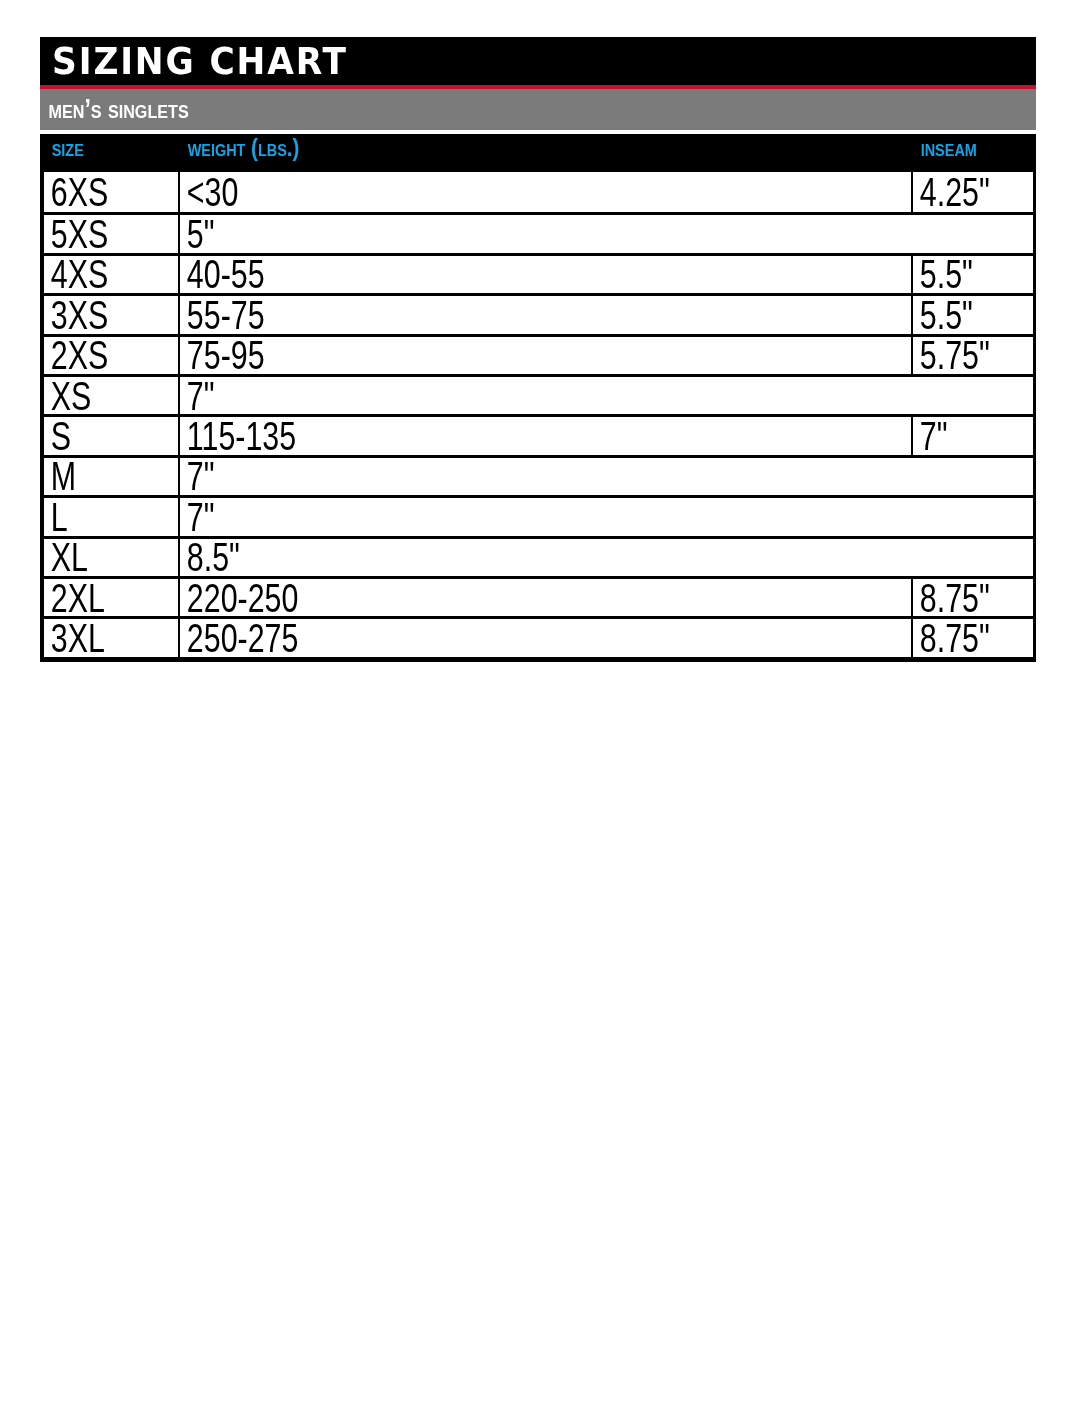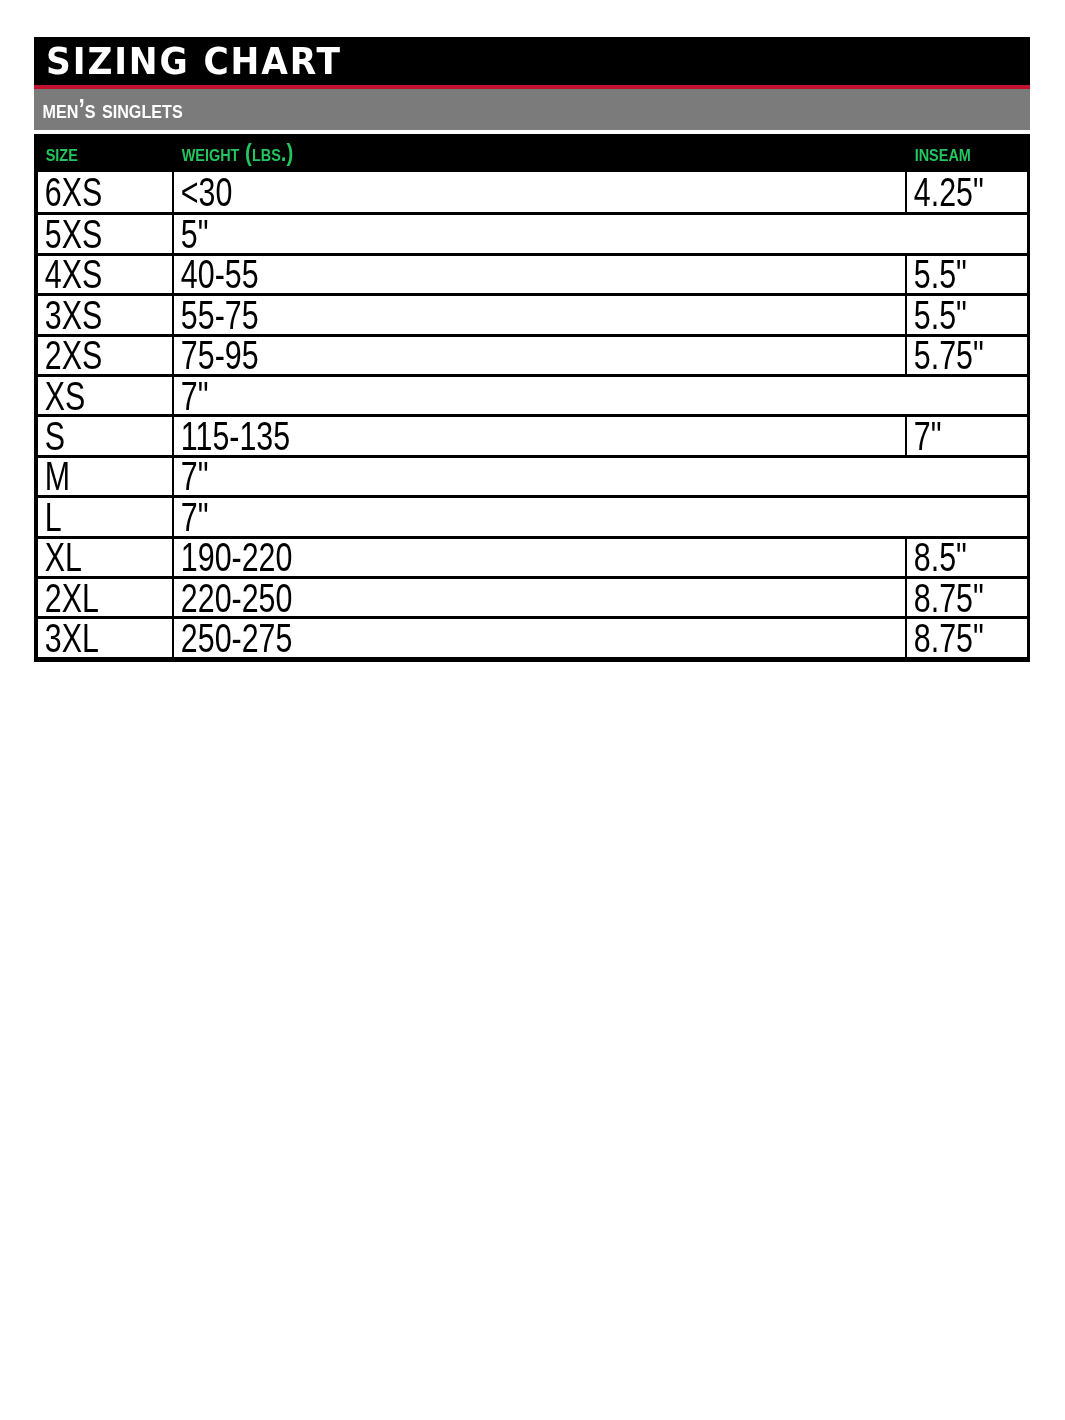--- a/index.html
+++ b/index.html
@@ -9,21 +9,21 @@
   }
   body {
     width: 1065px;
     height: 1420px;
     position: relative;
     overflow: hidden;
     font-family: "Liberation Sans", sans-serif;
   }
   .sheet {
     position: absolute;
-    left: 34px;
+    left: 40px;
     top: 37px;
     width: 996px;
   }
 
   
   .title-bar {
     background: #000000;
     height: 48px;
     display: flex;
     align-items: center;
@@ -83,23 +83,23 @@
   .header-row {
     background: #000000;
     height: 38px;
     
     margin-left: -4px;
     margin-right: -3px;
     padding-left: 4px;
     padding-right: 3px;
   }
   .header-row .hcell {
-    color: #22c55e;
-    display: flex;
-    align-items: center;
+    color: #0ea5e9;
+    display: flex;
+    align-items: flex-start;
   }
   .header-row .htext {
     font-weight: 700;
     font-size: 24px;
     font-variant: small-caps;
     text-transform: lowercase;
     padding-left: 9px;
     display: inline-block;
     transform: scaleX(0.85);
     transform-origin: 0 50%;
@@ -245,23 +245,20 @@
           <span class="ctext">L</span>
         </div>
       <div class="tcell c3">
           <span class="ctext">7"</span>
         </div>
     </div>
     <div class="grid-row trow">
       <div class="tcell c1">
           <span class="ctext">XL</span>
         </div>
-      <div class="tcell c2">
-          <span class="ctext">190-220</span>
-        </div>
       <div class="tcell c3">
           <span class="ctext">8.5"</span>
         </div>
     </div>
     <div class="grid-row trow">
       <div class="tcell c1">
           <span class="ctext">2XL</span>
         </div>
       <div class="tcell c2">
           <span class="ctext">220-250</span>

